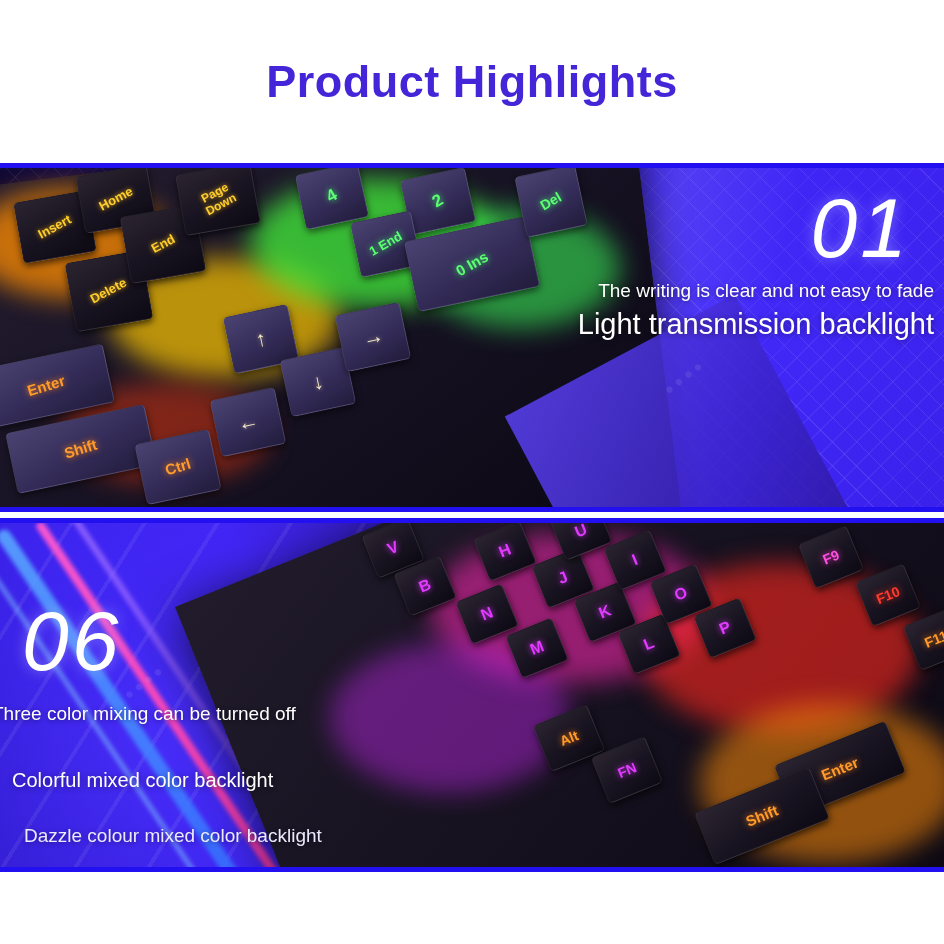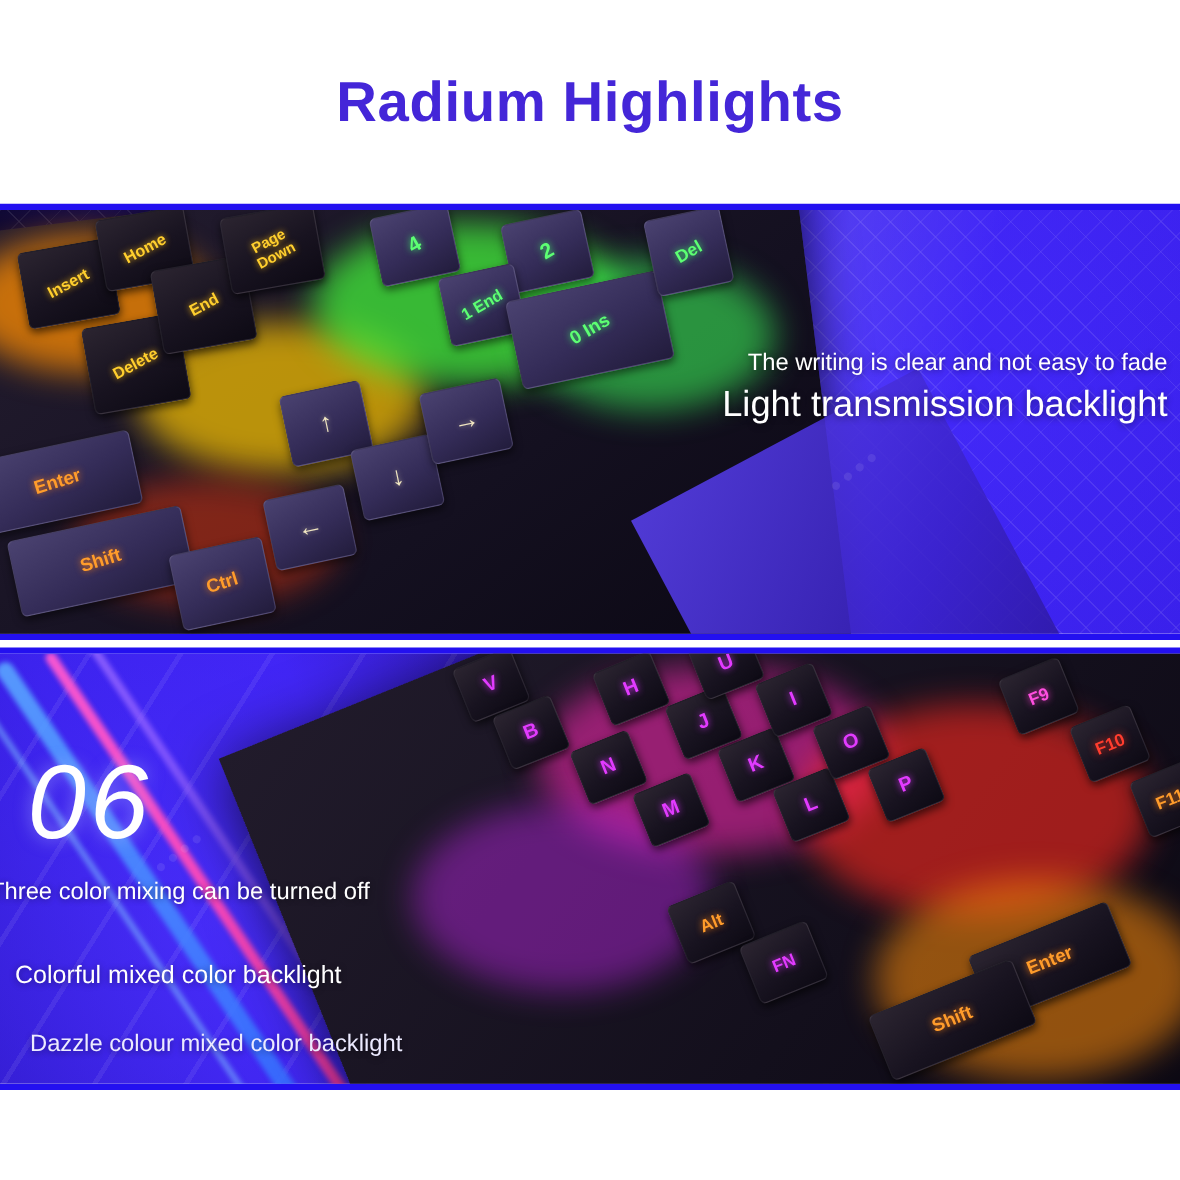--- a/index.html
+++ b/index.html
@@ -191,21 +191,21 @@
     border-radius: 40px;
     filter: blur(2px);
   }
 </style>
 </head>
 <body>
 
 <div class="page">
 
   <div class="title-wrap">
-    <div class="title">Radium Highlights</div>
+    <div class="title">Product Highlights</div>
   </div>
 
   <div class="panel" id="panel-1">
     <div class="panel-bg bg-p1">
       <div class="tex-diamond"></div>
       <div class="tex-sheen-p1"></div>
     </div>
 
     <div class="kb">
 
@@ -269,20 +269,21 @@
       <div class="key kc-purple" style="left:10px;top:250px;width:142px;height:62px;transform:rotate(-12deg);">
         <span class="lbl-orange" style="font-size:15px;transform:rotate(-5deg);">Shift</span>
       </div>
       <div class="key kc-purple" style="left:140px;top:268px;width:76px;height:62px;transform:rotate(-12deg);">
         <span class="lbl-orange" style="font-size:15px;transform:rotate(-5deg);">Ctrl</span>
       </div>
     </div>
 
     <div class="wm" style="left:660px;top:200px;">●●●●</div>
 
+    <div class="num" style="right:34px;top:18px;">01</div>
     <div class="cap-small t-right" style="right:10px;top:112px;">The writing is clear and not easy to fade</div>
     <div class="cap-big t-right" style="right:10px;top:140px;">Light transmission backlight</div>
   </div>
 
   <div class="panel" id="panel-2">
     <div class="panel-bg bg-p2">
       <div class="tex-streaks-p2"></div>
     </div>
 
     <div class="streak" style="left:150px;top:-40px;width:14px;height:560px;background:linear-gradient(180deg,#5aa6ff,#2b5cff);transform:rotate(-34deg);opacity:0.9;"></div>

